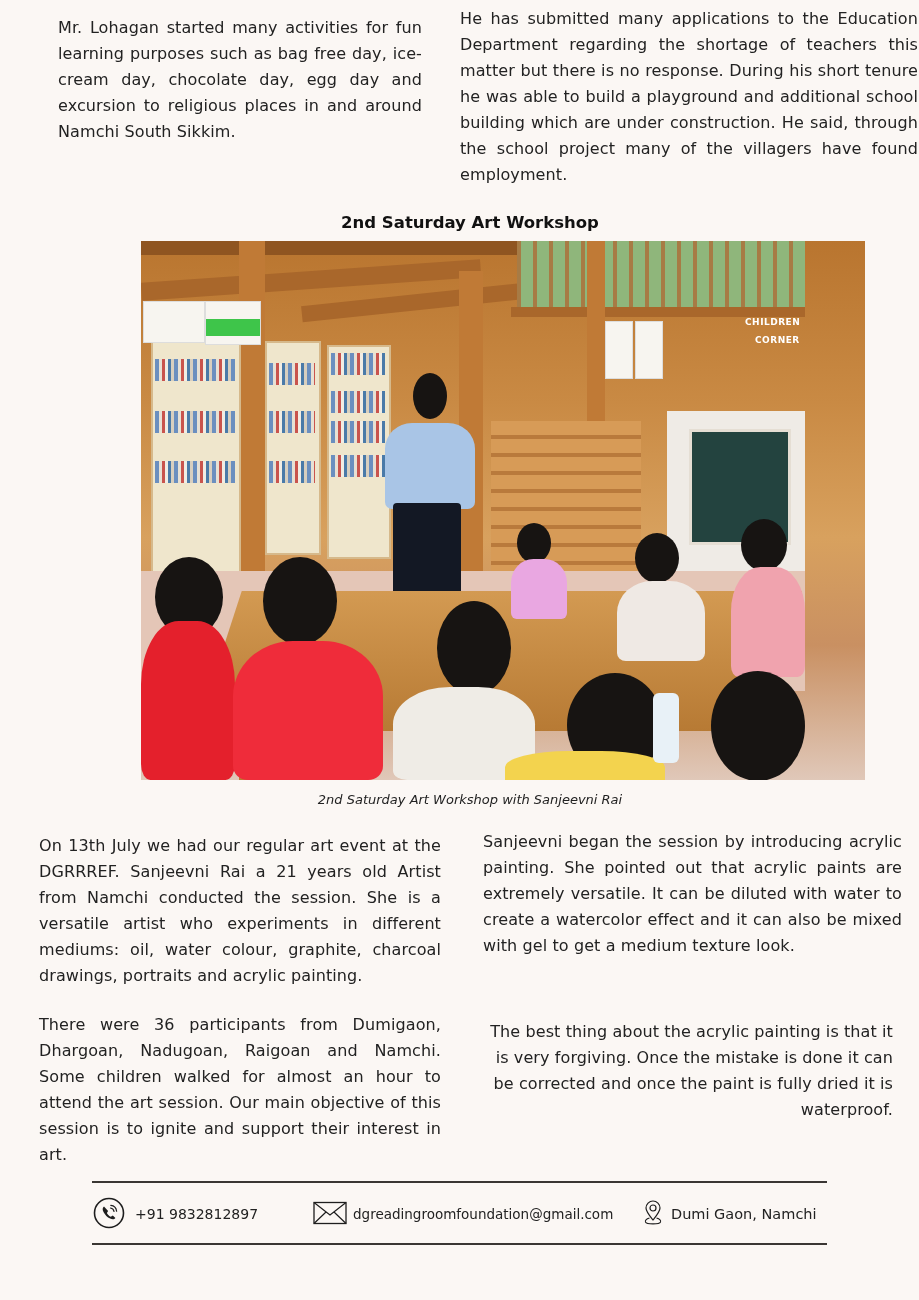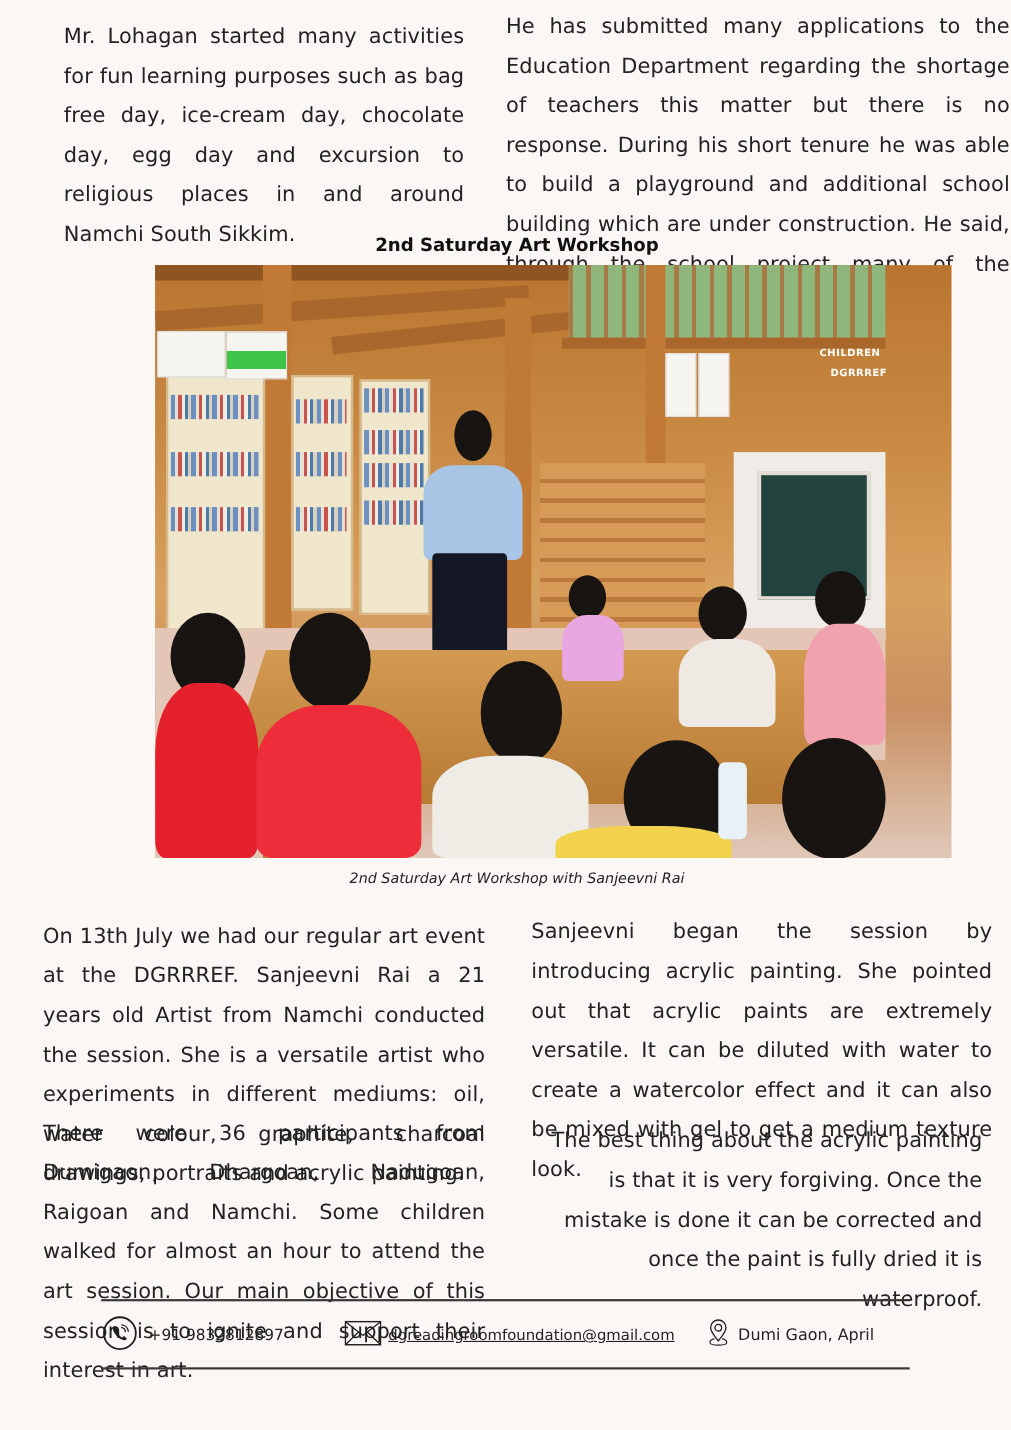--- a/index.html
+++ b/index.html
@@ -4,22 +4,22 @@
   <style>
     html, body { margin: 0; padding: 0; }
     body {
       width: 919px; height: 1300px; position: relative; overflow: hidden;
       background: #fbf7f4;
       font-family: "DejaVu Sans", sans-serif;
       color: #1e1e1e;
     }
     .para {
       position: absolute;
-      font-size: 19px;
-      line-height: 36px;
+      font-size: 16px;
+      line-height: 26px;
       text-align: justify;
       letter-spacing: 0.1px;
       color: #222;
     }
     .para.left-align { text-align: right; }
     #p-top-left { left: 58px; top: 15px; width: 364px; }
     #p-top-right { left: 460px; top: 6px; width: 458px; }
     #p-mid-left-1 { left: 39px; top: 833px; width: 402px; }
     #p-mid-left-2 { left: 39px; top: 1012px; width: 402px; }
     #p-mid-right-1 { left: 483px; top: 829px; width: 419px; }
@@ -57,21 +57,21 @@
     #photo .head { position: absolute; border-radius: 50%; background: #171412; }
     #photo .drawing { position: absolute; background: #f7f5f0; border: 1px solid #ddd; }
     #photo .sign { position: absolute; font-family: "DejaVu Sans", sans-serif; font-weight: bold; font-size: 9px; color: #fff; letter-spacing: 0.5px; }
 
     
     .rule { position: absolute; left: 92px; width: 735px; height: 1.5px; background: #3a3633; }
     #rule-top { top: 1181px; }
     #rule-bottom { top: 1243px; }
     .contact { position: absolute; top: 1198px; height: 32px; display: flex; align-items: center; font-size: 14px; color: #222; }
     #contact-phone { left: 93px; }
-    #contact-email { left: 313px; text-decoration: underline; }
+    #contact-email { left: 313px; }
     #contact-location { left: 643px; }
     .contact .txt { margin-left: 10px; }
     #contact-email .txt { font-size: 13.5px; margin-left: 6px; }
     #contact-location .txt { font-size: 14.5px; margin-left: 8px; }
   </style>
 </head>
 <body>
 
 <div id="p-top-left" class="para">Mr. Lohagan started many activities for fun learning purposes such as bag free day, ice-cream day, chocolate day, egg day and excursion to religious places in and around Namchi South Sikkim.</div>
 <div id="p-top-right" class="para">He has submitted many applications to the Education Department regarding the shortage of teachers this matter but there is no response. During his short tenure he was able to build a playground and additional school building which are under construction. He said, through the school project many of the villagers have found employment.</div>
@@ -105,21 +105,21 @@
   <div class="books" style="left:190px;top:180px;width:54px;"></div>
   <div class="books" style="left:190px;top:214px;width:54px;"></div>
 
   <div class="drawing" style="left:2px;top:60px;width:60px;height:40px;"></div>
   <div class="drawing" style="left:64px;top:60px;width:54px;height:42px;background:linear-gradient(180deg,#f7f5f0 0 40%,#3ec54a 40% 80%,#f7f5f0 80%);"></div>
   <div class="drawing" style="left:464px;top:80px;width:26px;height:56px;"></div>
   <div class="drawing" style="left:494px;top:80px;width:26px;height:56px;"></div>
 
   <div class="sign" style="left:604px;top:76px;">
     <div>CHILDREN</div>
-    <div style="margin-top:8px;margin-left:10px;">DGRRREF</div>
+    <div style="margin-top:8px;margin-left:10px;">CORNER</div>
   </div>
 
   <div class="stairs" style="left:350px;top:180px;width:150px;height:150px;"></div>
 
   <div class="wallwhite" style="left:526px;top:170px;width:138px;height:170px;"></div>
   <div class="board" style="left:548px;top:188px;width:96px;height:110px;"></div>
 
   <div class="floor" style="left:0;top:330px;width:664px;height:120px;"></div>
 
   <div class="head" style="left:272px;top:132px;width:34px;height:46px;"></div>
@@ -178,16 +178,16 @@
 </div>
 
 <div id="contact-location" class="contact">
   <span>
     <svg width="20" height="28" viewBox="0 0 20 28">
       <path d="M10 21 C6 16 3 12.5 3 9 a7 7 0 0 1 14 0 c0 3.5 -3 7 -7 12 z" fill="none" stroke="#1e1e1e" stroke-width="1.2"></path>
       <circle cx="10" cy="9" r="3" fill="none" stroke="#1e1e1e" stroke-width="1.2"></circle>
       <path d="M6.5 19 C3 20 2 21.5 2.5 23 C3.5 25.5 16.5 25.5 17.5 23 C18 21.5 17 20 13.5 19" fill="none" stroke="#1e1e1e" stroke-width="1.1"></path>
     </svg>
   </span>
-  <span class="txt">Dumi Gaon, April</span>
+  <span class="txt">Dumi Gaon, Namchi</span>
 </div>
 
 <div id="rule-bottom" class="rule"></div>
 
 </body></html>

